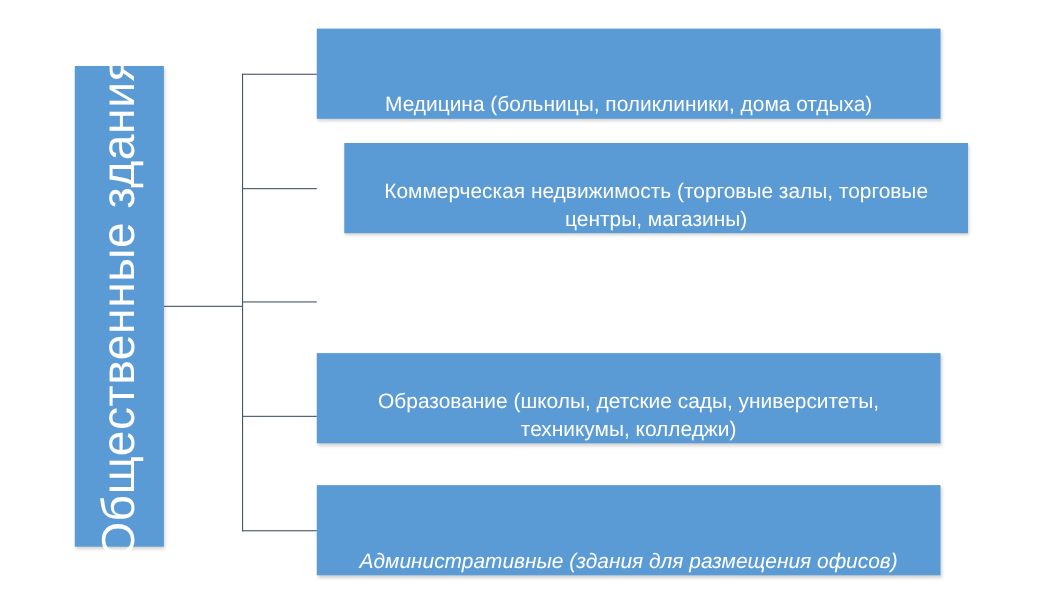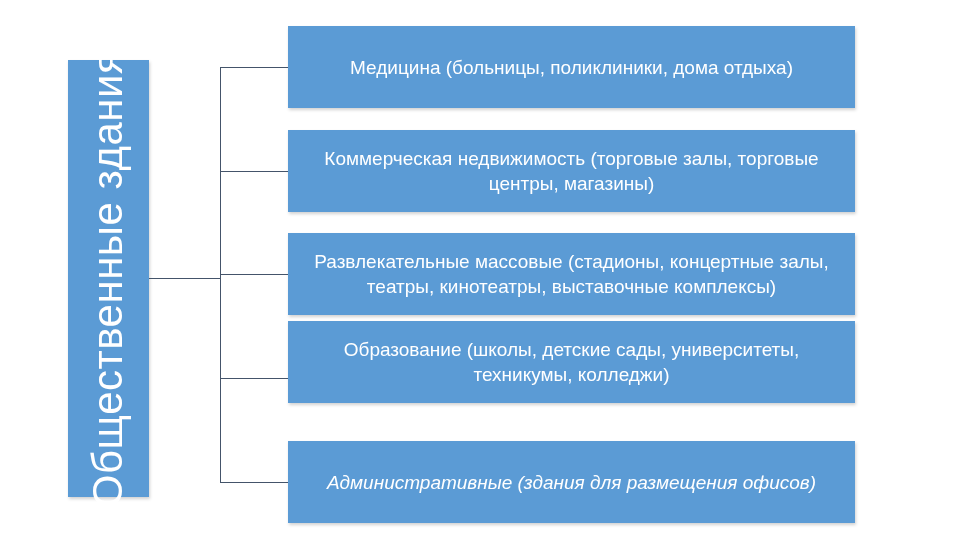--- a/index.html
+++ b/index.html
@@ -55,26 +55,26 @@
   .branch-4   { left: 220px; top: 378px; width: 68px; }
   .branch-5   { left: 220px; top: 482px; width: 68px; }
   
   .item-box {
     position: absolute;
     left: 288px;
     width: 567px;
     height: 82px;
     background: var(--box-fill);
     display: flex;
-    align-items: center;
+    align-items: flex-end;
     justify-content: center;
     box-shadow: 1px 2px 3px rgba(0,0,0,0.18);
   }
   .item-1 { top: 26px; }
-  .item-2 { top: 130px; }
+  .item-2 { top: 130px; margin-left: 25px; }
   .item-3 { top: 233px; }
   .item-4 { top: 321px; }
   .item-5 { top: 441px; font-style: italic; }
   .item-label {
     color: var(--box-text);
     font-size: 19px;
     line-height: 25px;
     text-align: center;
     white-space: pre-line;
     padding: 0 24px;
@@ -97,24 +97,20 @@
   <div class="line h branch-4"></div>
   <div class="line h branch-5"></div>
 
   <div class="item-box item-1">
     <span class="item-label">Медицина (больницы, поликлиники, дома отдыха)</span>
   </div>
   <div class="item-box item-2">
     <span class="item-label">Коммерческая недвижимость (торговые залы, торговые
 центры, магазины)</span>
   </div>
-  <div class="item-box item-3">
-    <span class="item-label">Развлекательные массовые (стадионы, концертные залы,
-театры, кинотеатры, выставочные комплексы)</span>
-  </div>
   <div class="item-box item-4">
     <span class="item-label">Образование (школы, детские сады, университеты,
 техникумы, колледжи)</span>
   </div>
   <div class="item-box item-5">
     <span class="item-label">Административные (здания для размещения офисов)</span>
   </div>
 
 </div>
 

